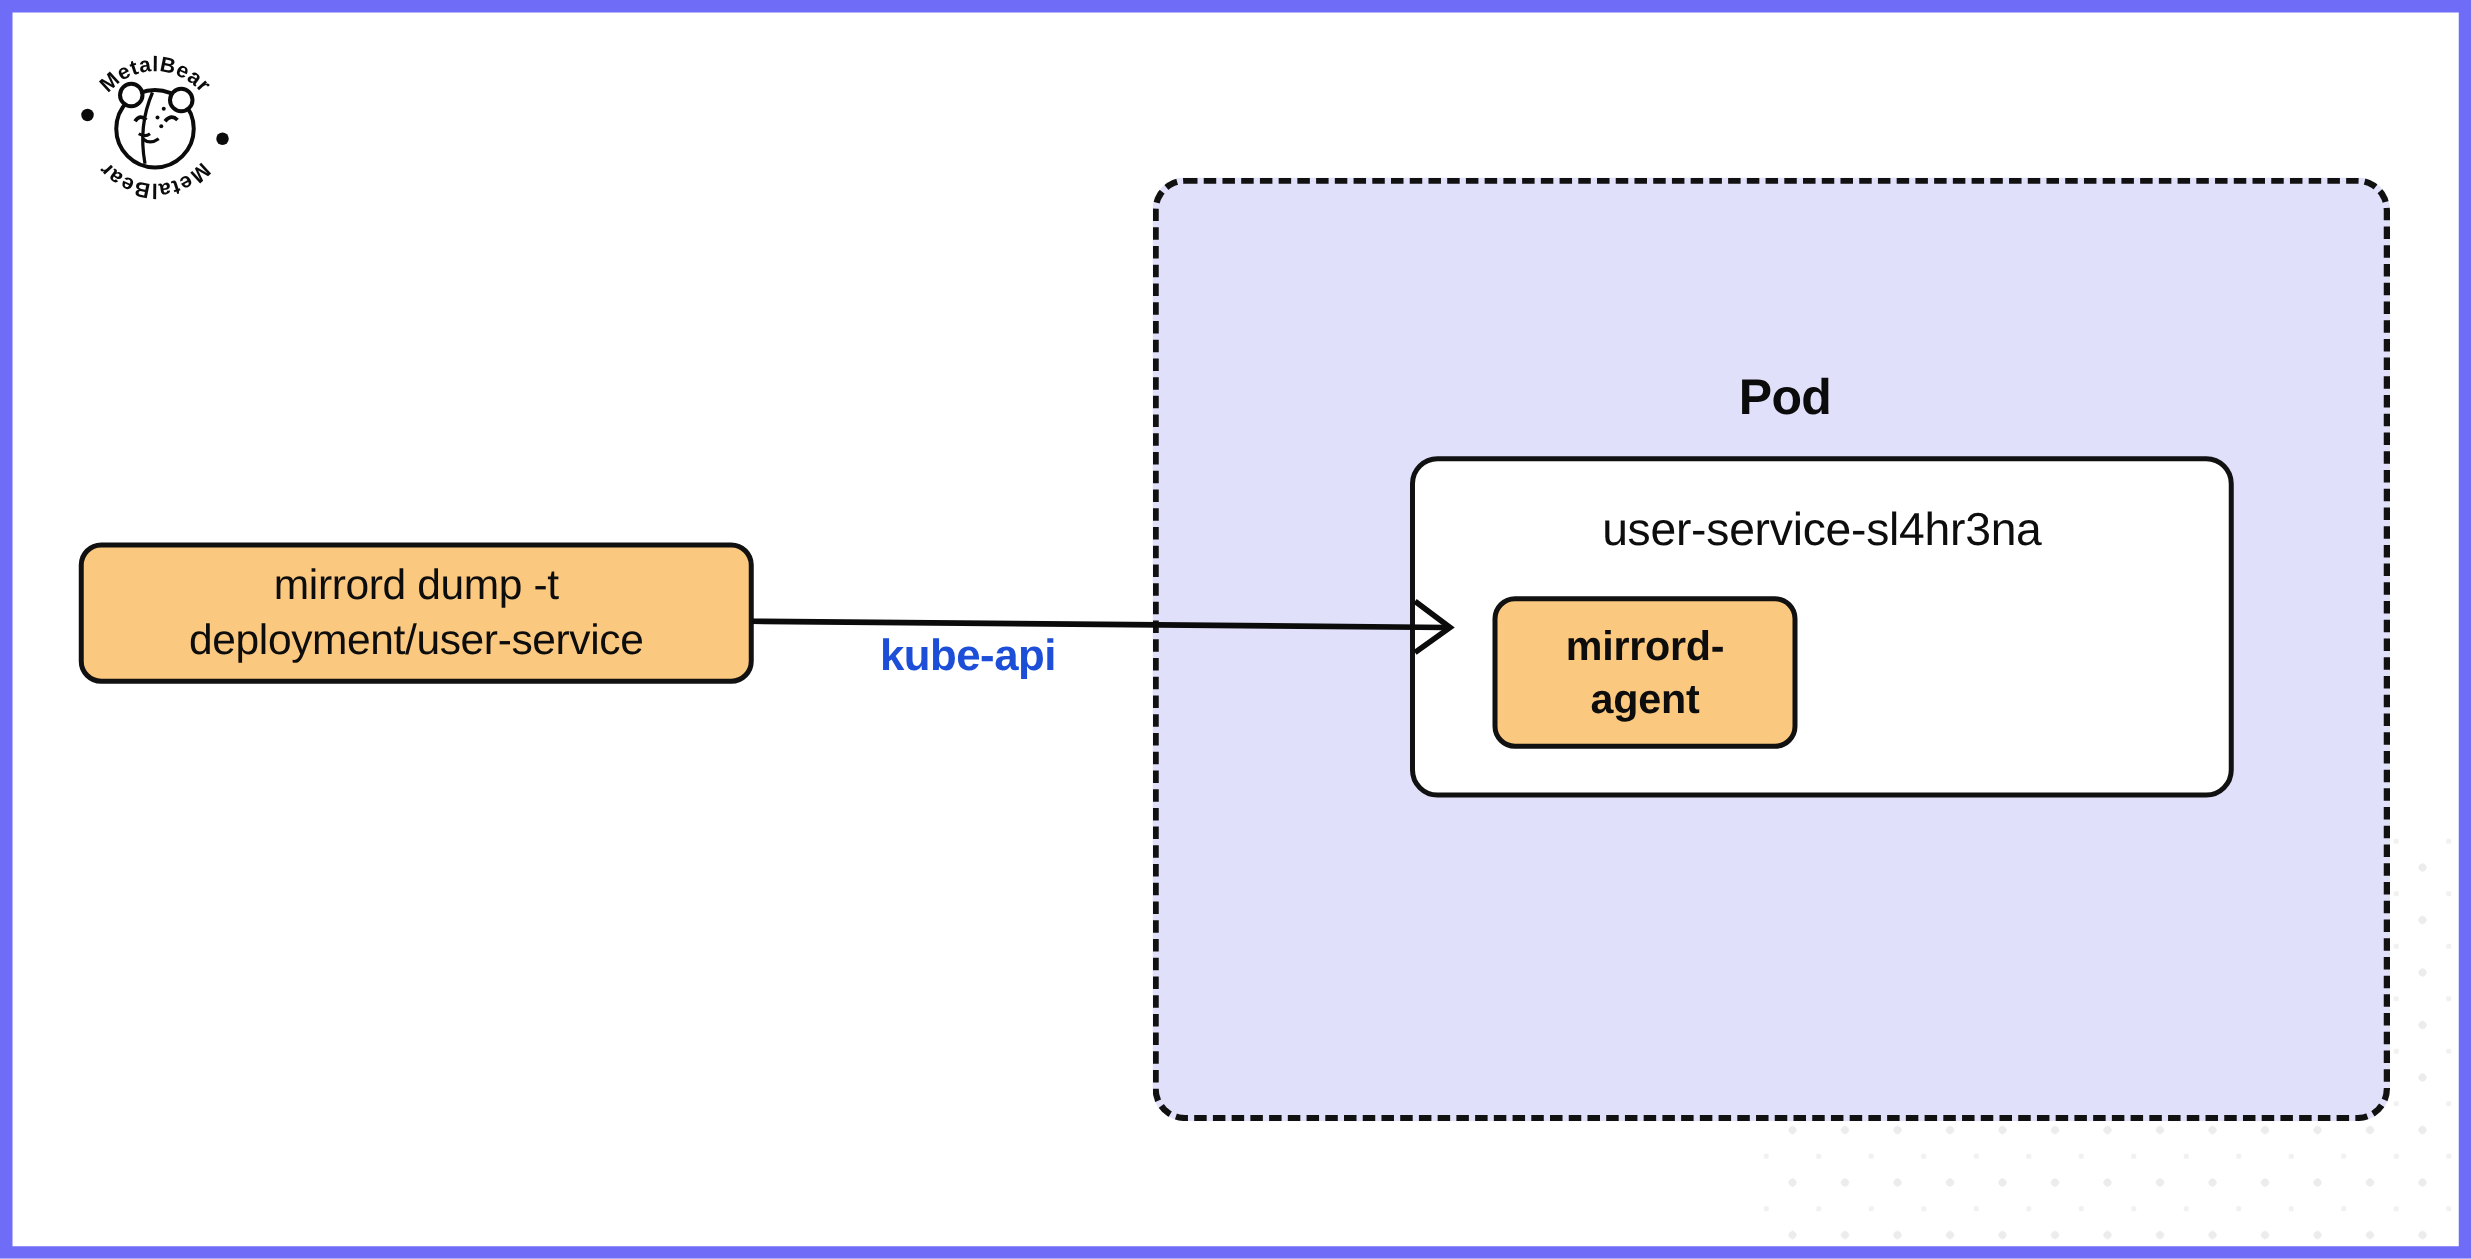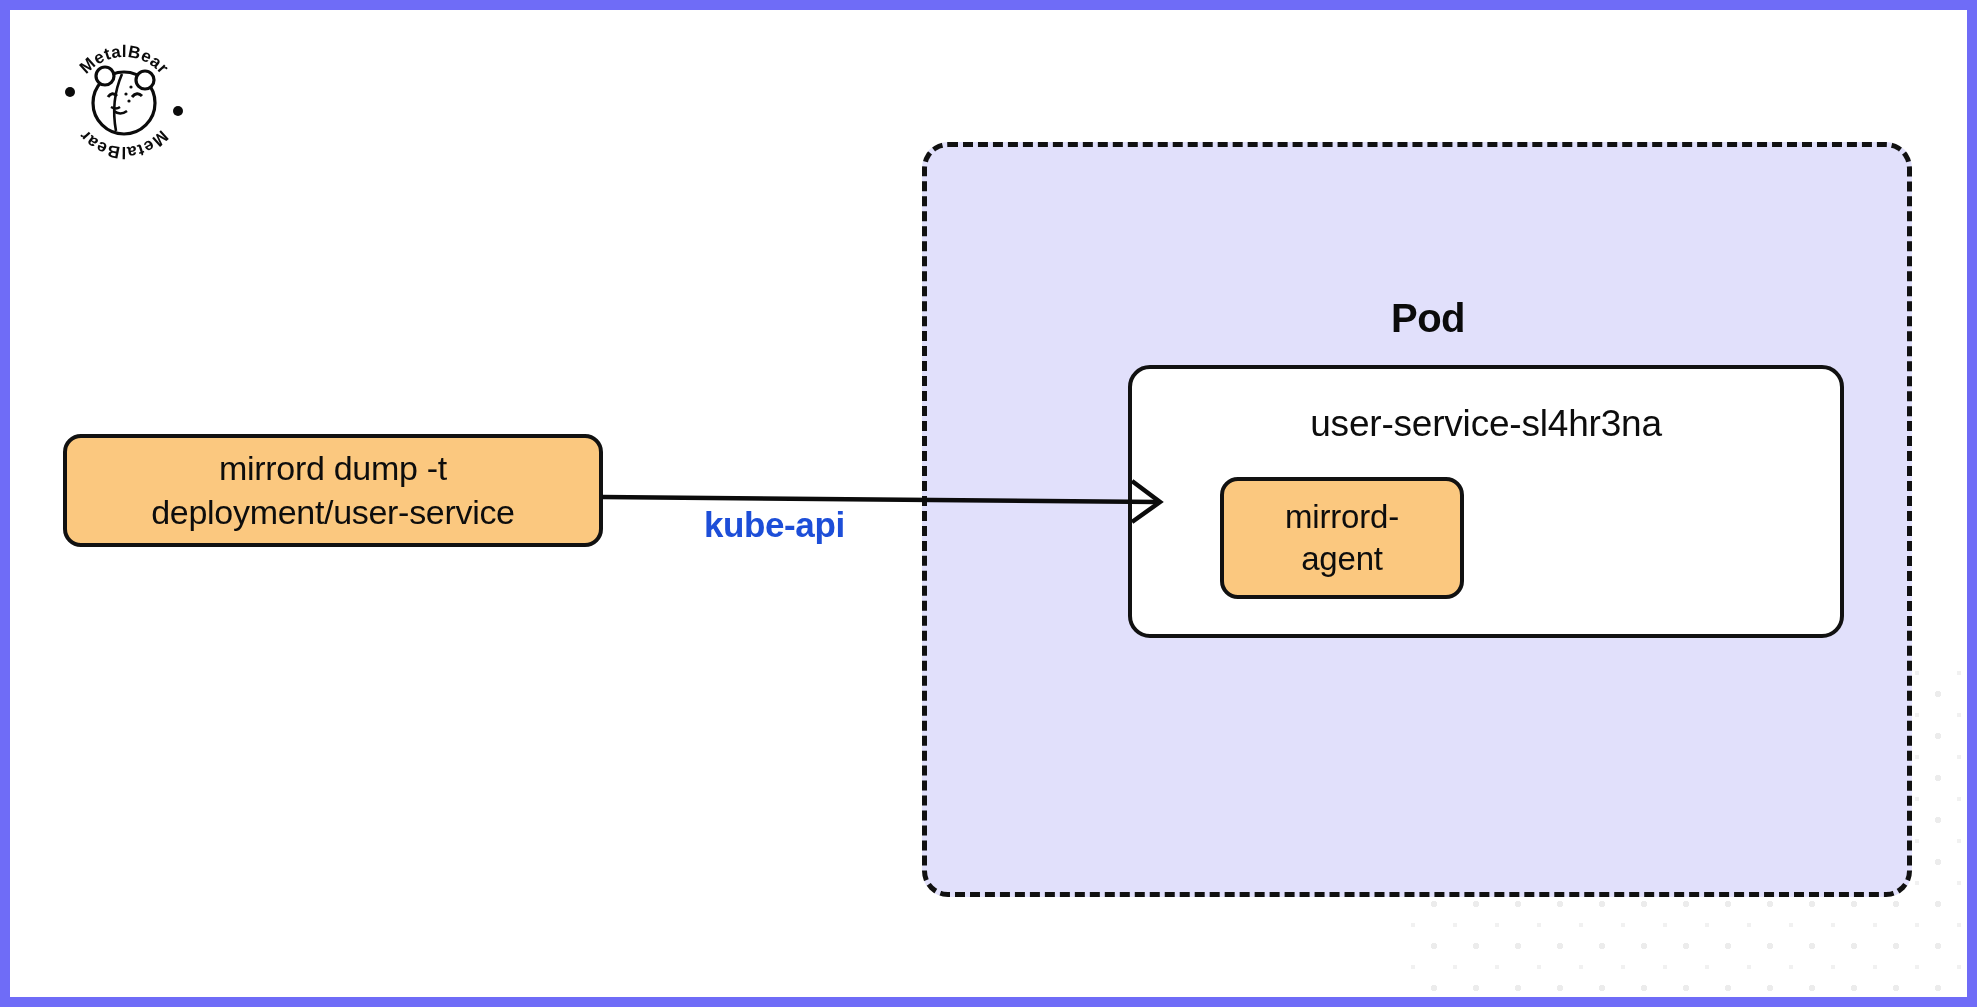--- a/index.html
+++ b/index.html
@@ -78,21 +78,21 @@
     letter-spacing: -0.5px;
     color: #0b0b0b;
     z-index: 3;
   }
 
   
   .pod-box {
     position: absolute;
     left: 1118px;
     top: 355px;
-    width: 716px;
+    width: 659px;
     height: 273px;
     background: #ffffff;
     border: 4px solid #111111;
     border-radius: 22px;
     box-sizing: border-box;
     z-index: 2;
   }
 
   .pod-name {
     position: absolute;
@@ -101,32 +101,33 @@
     top: 34px;
     text-align: center;
     font-size: 37px;
     color: #0d0d0d;
     letter-spacing: -0.2px;
   }
 
   
   .agent-box {
     position: absolute;
-    left: 1210px;
+    left: 1184px;
     top: 467px;
     width: 244px;
     height: 122px;
     background: #fbc87f;
     border: 4px solid #111111;
     border-radius: 18px;
     box-sizing: border-box;
     display: flex;
     align-items: center;
     justify-content: center;
     z-index: 3;
+    font-weight: bold;
   }
   .agent-box .agent-label {
     font-size: 33px;
     line-height: 1.28;
     text-align: center;
     color: #0d0d0d;
     white-space: pre-line;
     letter-spacing: -0.2px;
   }
 

